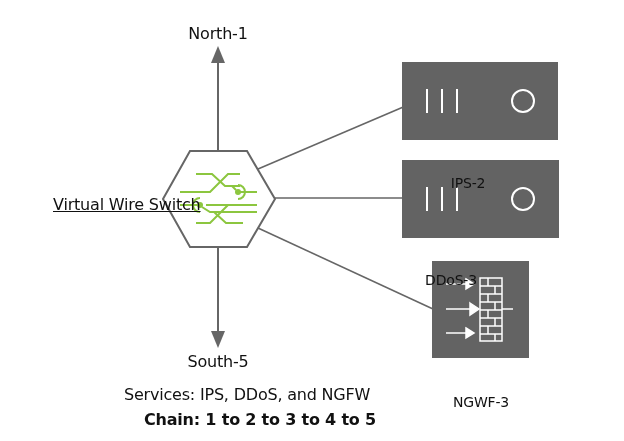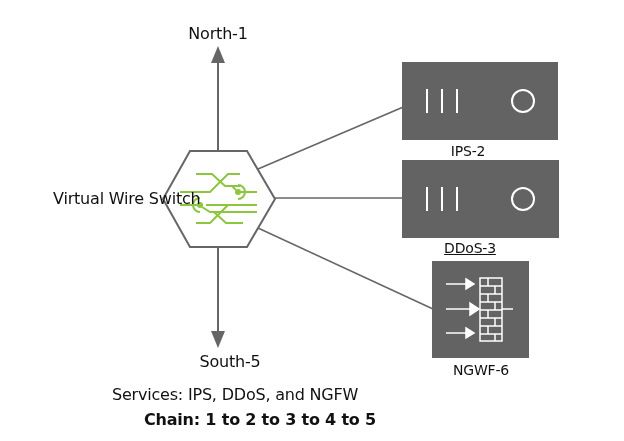--- a/index.html
+++ b/index.html
@@ -1,20 +1,20 @@
 <!DOCTYPE html>
 <html><head>
 <meta charset="utf-8">
 <style>
   html, body { margin:0; padding:0; background:#ffffff; }
   body { width:624px; height:441px; position:relative; overflow:hidden;
          font-family: "DejaVu Sans", "Liberation Sans", sans-serif; color:#111; }
   svg.diagram { position:absolute; left:0; top:0; }
   .lbl { position:absolute; font-size:16px; white-space:nowrap; letter-spacing:-0.2px; }
-  .lbl-lg { position:absolute; font-size:14px; white-space:nowrap; letter-spacing:-0.2px; }
+  .lbl-lg { position:absolute; font-size:14px; white-space:nowrap; letter-spacing:-0.2px;margin-top:32px; }
   .center { transform:translateX(-50%); }
 </style>
 </head>
 <body>
 
 <svg class="diagram" width="624" height="441" viewBox="0 0 624 441">
   <defs>
     <marker id="arrowhead" markerWidth="10" markerHeight="10" refX="5" refY="5" orient="auto" markerUnits="userSpaceOnUse">
       <path d="M0,0 L10,5 L0,10 Z" fill="#666666"></path>
     </marker>
@@ -96,21 +96,21 @@
       <line x1="488" y1="310" x2="488" y2="318"></line>
       <line x1="495" y1="318" x2="495" y2="326"></line>
       <line x1="488" y1="326" x2="488" y2="334"></line>
       <line x1="495" y1="334" x2="495" y2="341"></line>
       <line x1="502" y1="309" x2="513" y2="309"></line>
     </g>
   </g>
 </svg>
 
 <div class="lbl center" style="left:218px; top:24px;">North-1</div>
-<div class="lbl center" style="left:230px; top:352px;text-align:right;">South-5</div>
-<div class="lbl" style="left:53px; top:189px;">Virtual Wire Switch</div>
+<div class="lbl center" style="left:218px; top:352px;text-align:right;">South-5</div>
+<div class="lbl" style="left:53px; top:195px;text-decoration:underline;">Virtual Wire Switch</div>
 
 <div class="lbl-lg center" style="left:468px; top:143px;">IPS-2</div>
-<div class="lbl-lg center" style="left:470px; top:240px;text-decoration:underline;">DDoS-3</div>
-<div class="lbl-lg center" style="left:481px; top:362px;">NGWF-6</div>
+<div class="lbl-lg center" style="left:451px; top:240px;">DDoS-3</div>
+<div class="lbl-lg center" style="left:481px; top:362px;">NGWF-3</div>
 
-<div class="lbl" style="left:112px; top:385px;text-align:center;">Services:  IPS, DDoS, and NGFW</div>
+<div class="lbl" style="left:124px; top:385px;text-align:center;">Services:  IPS, DDoS, and NGFW</div>
 <div class="lbl" style="left:144px; top:410px;font-weight:bold;">Chain: 1 to 2 to 3 to 4 to 5</div>
 
 </body></html>

